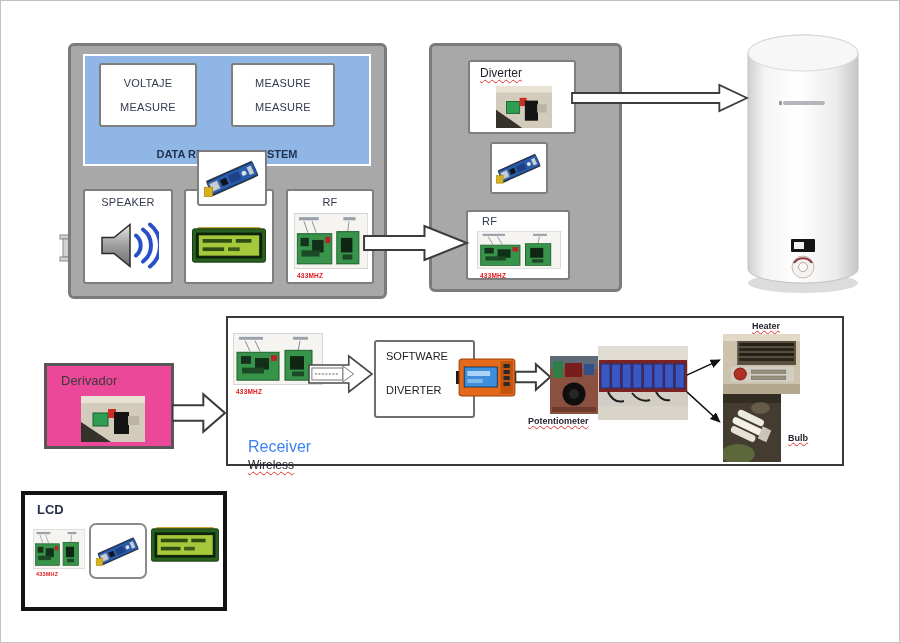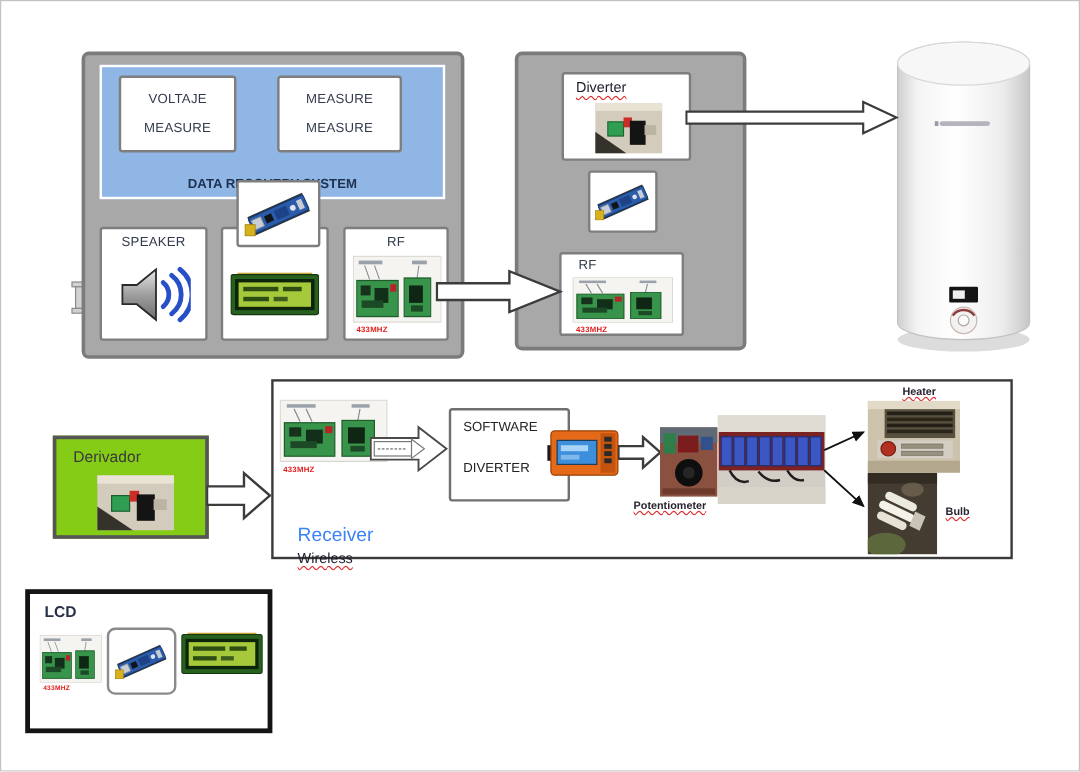--- a/index.html
+++ b/index.html
@@ -26,21 +26,21 @@
   .plain-sm{font-size:16px;color:#3b82f6;}
   .freq{position:absolute;left:3px;bottom:0;font-size:6.5px;font-weight:bold;color:#e21b1b;letter-spacing:.2px;}
   .freq.sm{font-size:5.5px;}
   .photo{position:absolute;}
   .icon-host{position:absolute;inset:0;display:block;}
   .icon-host.with-freq{inset:0 0 10px 0;}
   .icon-host.with-freq.sm{inset:0 0 8px 0;}
   .icon-host svg{width:100%;height:100%;display:block;}
   .softbox-line{position:absolute;left:10px;font-size:11px;color:#222;}
   .lcd-frame{position:absolute;background:#fff;border:4px solid #141414;box-sizing:border-box;}
-  .deriv-frame{position:absolute;background:#84cc16;border:3px solid #565656;box-sizing:border-box;}
+  .deriv-frame{position:absolute;background:#ec4899;border:3px solid #565656;box-sizing:border-box;}
   .wireless-frame{position:absolute;background:#fff;border:2px solid #3a3a3a;box-sizing:border-box;}
   .ard-frame{position:absolute;background:#fff;border:2px solid #8a8a8a;border-radius:7px;box-sizing:border-box;}
 </style>
 </head>
 <body>
 
 <div id="canvas">
 
   <span class="abs icon-host" style="left:58px;top:233px;width:14px;height:28px;">
       <svg viewBox="0 0 14 28">
@@ -407,21 +407,21 @@
             <ellipse cx="40" cy="14" rx="10" ry="6" fill="#8a7a64" opacity="0.5"></ellipse>
             <g transform="rotate(24 31 36)">
               <rect x="10" y="22" width="30" height="7" rx="3.5" fill="#eceade"></rect>
               <rect x="8" y="31" width="34" height="7" rx="3.5" fill="#f4f2e8"></rect>
               <rect x="10" y="40" width="28" height="7" rx="3.5" fill="#e6e3d6"></rect>
               <rect x="40" y="28" width="10" height="13" fill="#c9c4b6"></rect>
             </g>
           </svg>
         </span>
     </div>
-    <span class="wavy-sm" style="position:absolute;left:560px;top:103px;">Bulb</span>
+    <span class="wavy-sm" style="position:absolute;left:560px;top:115px;">Bulb</span>
   </div>
 
   <div class="lcd-frame" style="left:20px;top:490px;width:206px;height:120px;">
     <span style="position:absolute;left:12px;top:7px;font-size:13px;font-weight:bold;color:#28304a;">LCD</span>
 
     <div class="photo" style="left:8px;top:34px;width:52px;height:48px;">
       <span class="icon-host with-freq sm">
           <svg viewBox="0 0 90 54" preserveAspectRatio="none">
             <rect x="0.5" y="0.5" width="89" height="53" fill="#f5f4f1" stroke="#d8d6d0"></rect>
             <rect x="6" y="4" width="24" height="3" fill="#9aa1ab"></rect>

